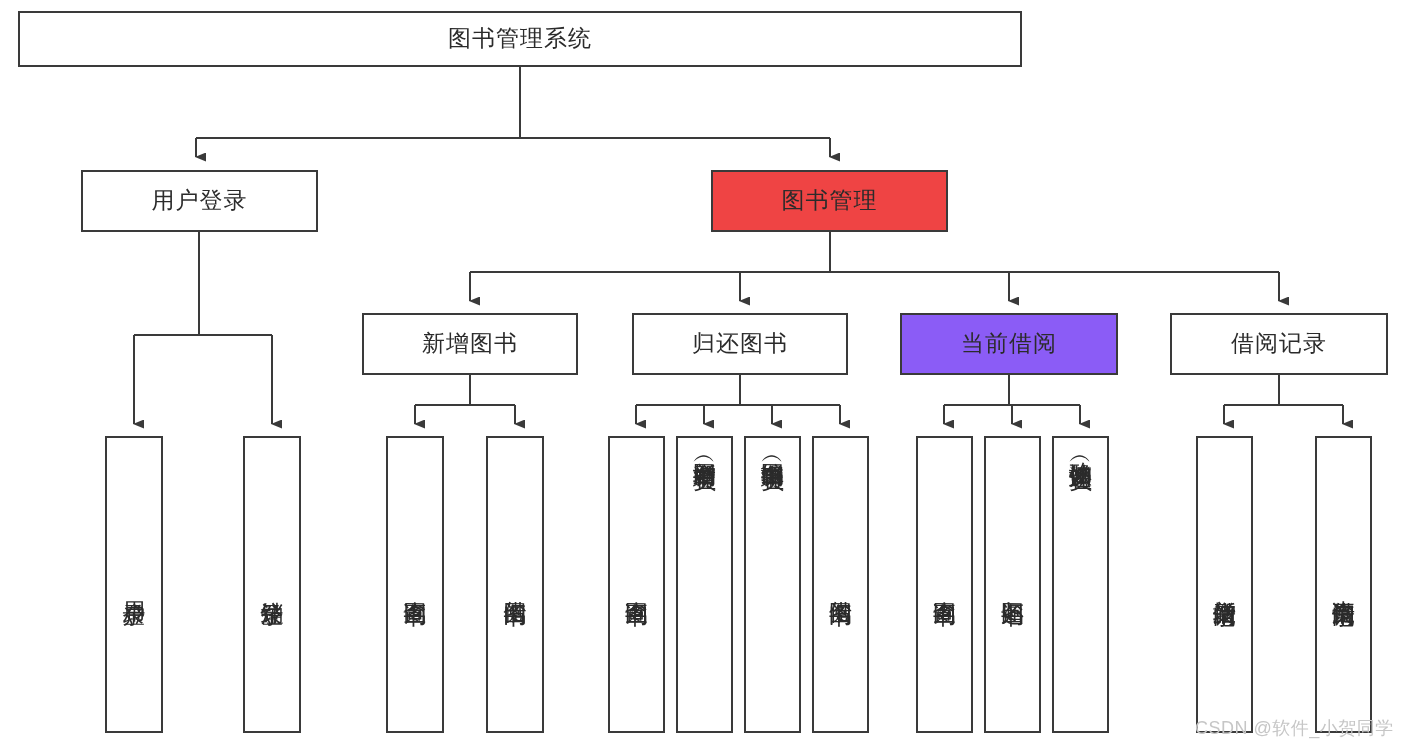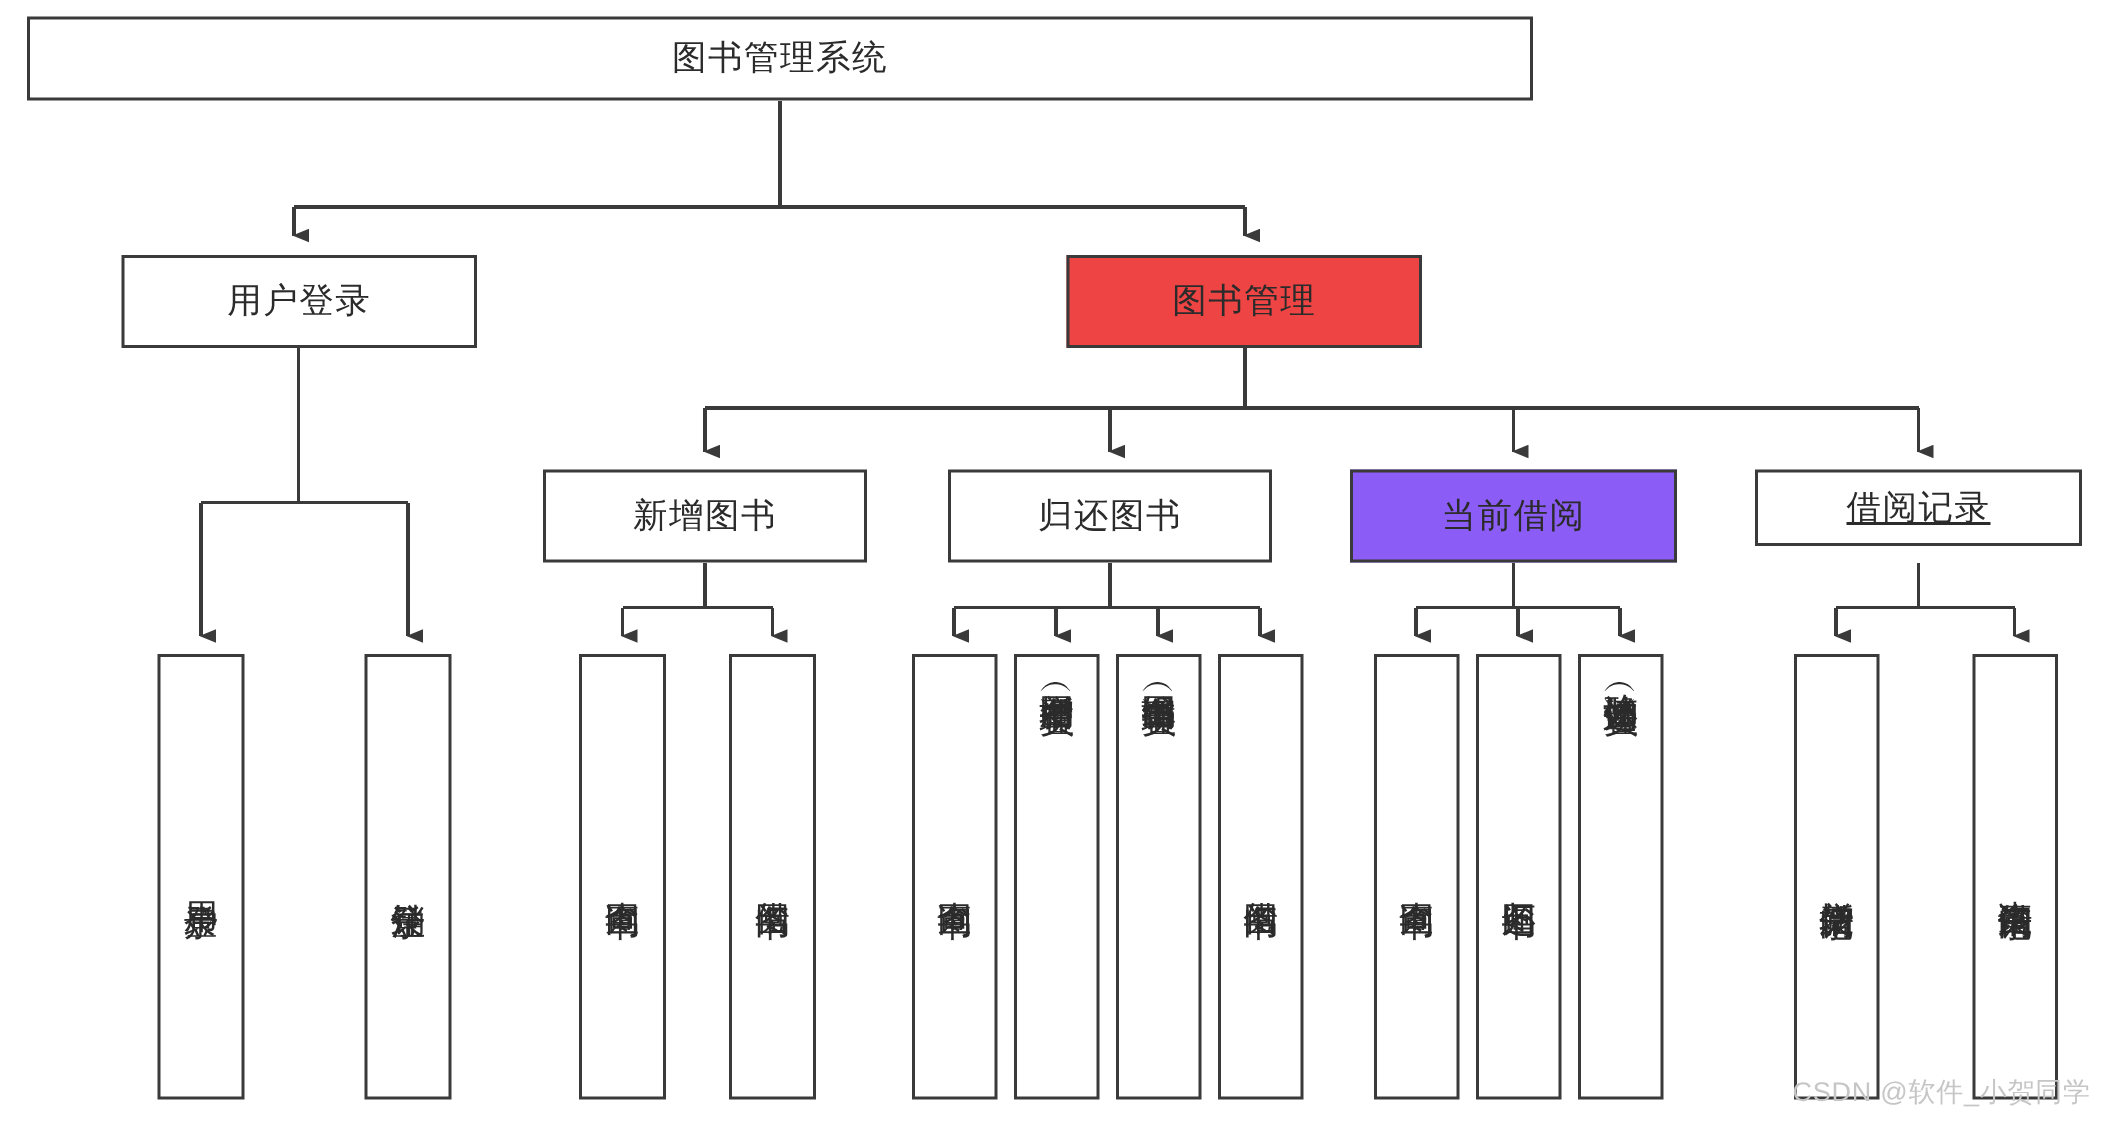--- a/index.html
+++ b/index.html
@@ -132,21 +132,21 @@
 
   <div class="node horiz" style="left: 362px; top: 313px; width: 216px; height: 62px; background: rgb(255, 255, 255); border-color: rgb(58, 58, 58); color: rgb(43, 43, 43);">
     <span>新增图书</span>
   </div>
   <div class="node horiz" style="left: 632px; top: 313px; width: 216px; height: 62px; background: rgb(255, 255, 255); border-color: rgb(58, 58, 58); color: rgb(43, 43, 43);">
     <span>归还图书</span>
   </div>
   <div class="node horiz" style="left: 900px; top: 313px; width: 218px; height: 62px; background: #8b5cf6; border-color: rgb(58, 58, 58); color: rgb(43, 43, 43);">
     <span>当前借阅</span>
   </div>
-  <div class="node horiz" style="left: 1170px; top: 313px; width: 218px; height: 51px; background: rgb(255, 255, 255); border-color: rgb(58, 58, 58); color: rgb(43, 43, 43); text-decoration: underline;">
+  <div class="node horiz" style="left: 1170px; top: 313px; width: 218px; height: 62px; background: rgb(255, 255, 255); border-color: rgb(58, 58, 58); color: rgb(43, 43, 43);">
     <span>借阅记录</span>
   </div>
 
   <div class="node vert" style="left: 105px; top: 436px; width: 58px; height: 297px; background: rgb(255, 255, 255); border-color: rgb(58, 58, 58); color: rgb(43, 43, 43);">
     <span class="vlabel">用户登录</span>
   </div>
   <div class="node vert" style="left: 243px; top: 436px; width: 58px; height: 297px; background: rgb(255, 255, 255); border-color: rgb(58, 58, 58); color: rgb(43, 43, 43);">
     <span class="vlabel">注销登录</span>
   </div>
   <div class="node vert" style="left: 386px; top: 436px; width: 58px; height: 297px; background: rgb(255, 255, 255); border-color: rgb(58, 58, 58); color: rgb(43, 43, 43);">

